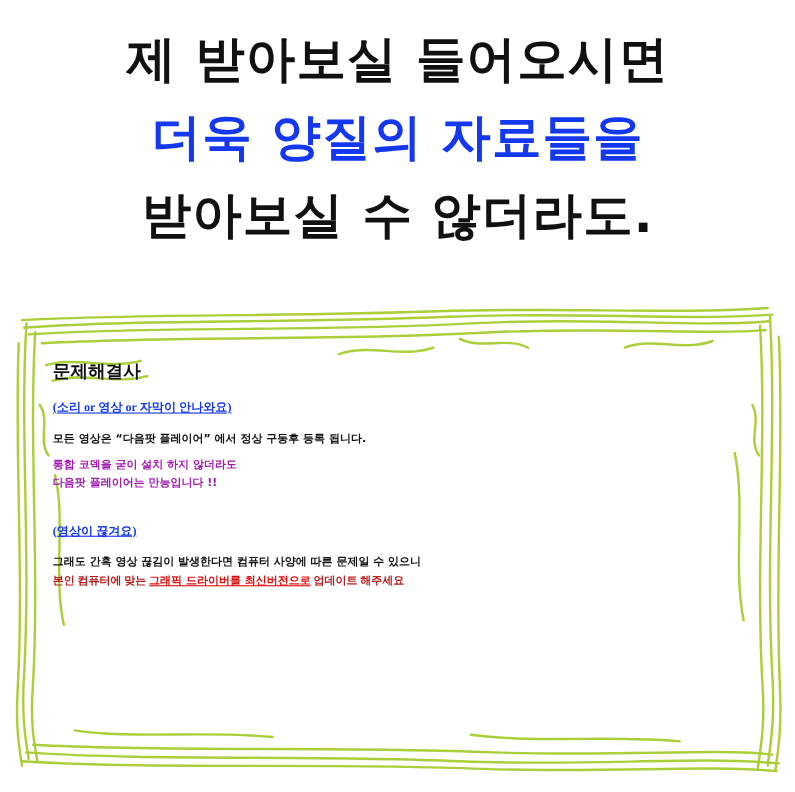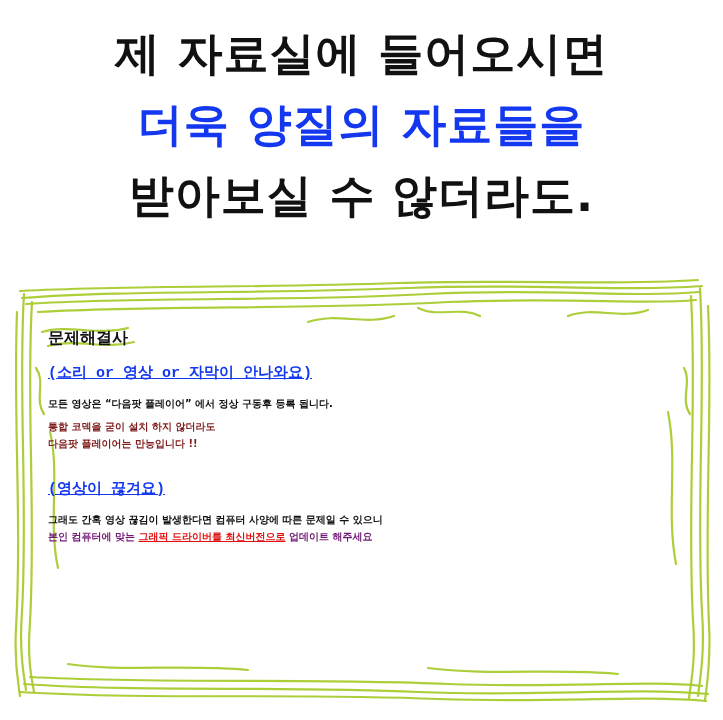--- a/index.html
+++ b/index.html
@@ -59,49 +59,49 @@
     padding: 56px 40px 20px 40px;
   }
   .body-title {
     font-family: "DejaVu Sans", sans-serif;
     font-weight: 700;
     font-size: 16px;
     color: #111111;
     margin-bottom: 14px;
   }
   .sub-head {
-    font-family: Liberation Mono, monospace;
+    font-family: Liberation Serif, serif;
     font-weight: 700;
-    font-size: 15px;
+    font-size: 11px;
     color: #1438ef;
     text-decoration: underline;
     margin-bottom: 13px;
   }
   .body-line {
     font-family: "DejaVu Sans", sans-serif;
     font-weight: 700;
     font-size: 10px;
     color: #111111;
     line-height: 1.72;
     white-space: nowrap;
   }
   .body-line.red {
-    color: #7f1d1d;
+    color: #a21caf;
   }
   .spacer-lg { height: 26px; }
   .spacer-sm { height: 6px; }
   .mixed .red { color: #e01010; }
-  .mixed .blk { color: #701a75; }
+  .mixed .blk { color: #b91c1c; font-family: Liberation Serif, serif; }
   .mixed .und { text-decoration: underline; }
 </style>
 </head>
 <body>
 
 <div class="headline">
-  <div class="headline-line hl-1">제 자료실에 들어오시면</div>
+  <div class="headline-line hl-1">제 받아보실 들어오시면</div>
   <div class="headline-line hl-2">더욱 양질의 자료들을</div>
   <div class="headline-line hl-3">받아보실 수 않더라도.</div>
 </div>
 
 <div class="frame-wrap">
 
   <svg class="frame-svg" viewBox="0 0 707 436">
     <g fill="none" stroke="#A8CB2E" stroke-width="2.2" stroke-linecap="round" stroke-opacity="0.95">
 
       <path d="M14,26 C120,18 260,22 400,16 C520,11 610,20 694,14"></path>

